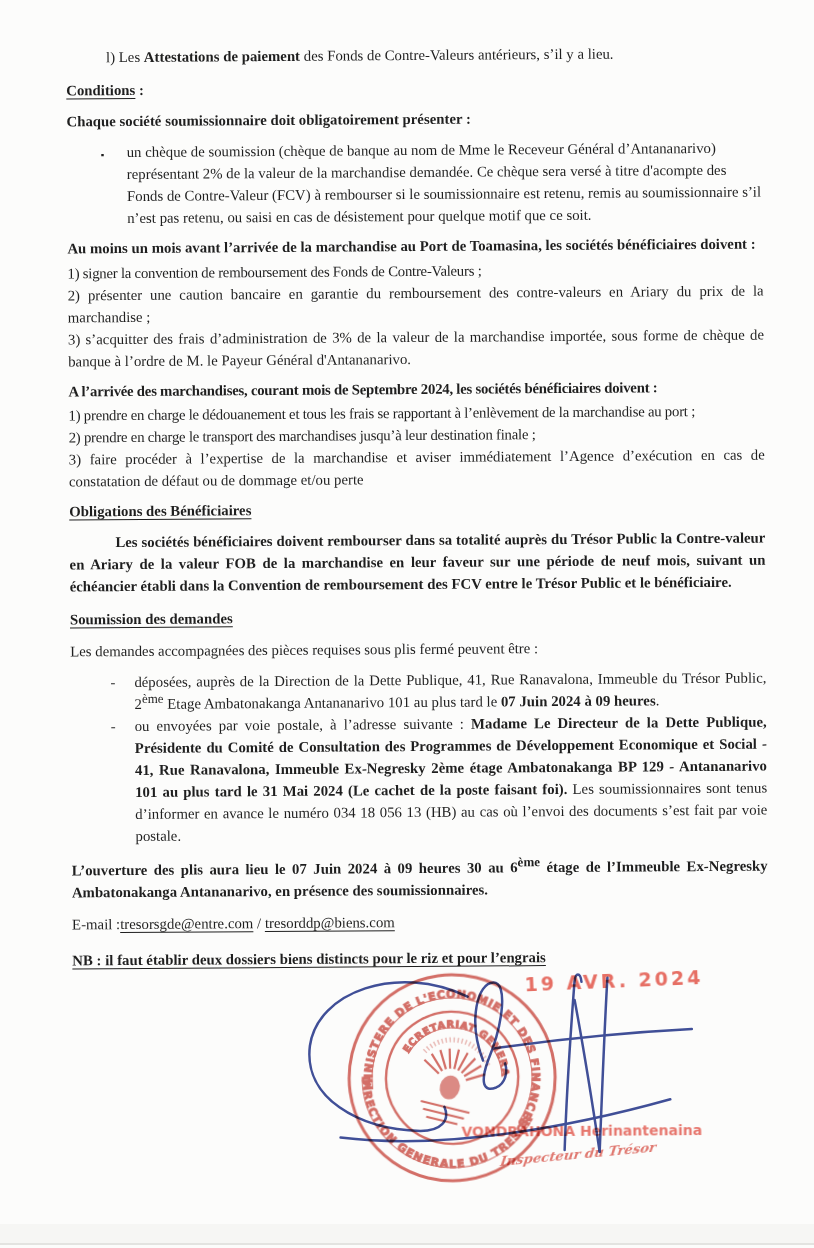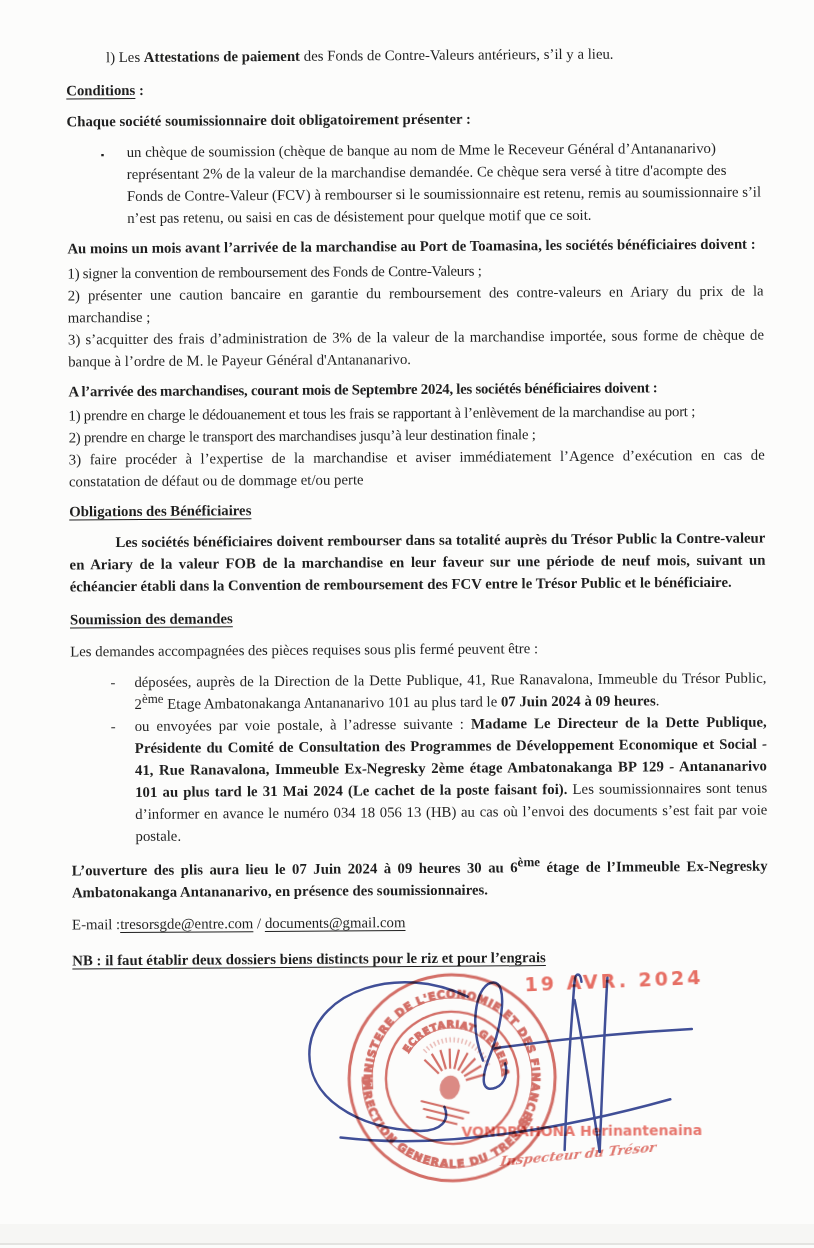--- a/index.html
+++ b/index.html
@@ -117,21 +117,21 @@
       <span class="tx"><span>déposées, auprès de la Direction de la Dette Publique, 41, Rue Ranavalona, Immeuble du Trésor Public, 2</span><sup>ème</sup><span> Etage Ambatonakanga Antananarivo 101 au plus tard le </span><span class="b">07 Juin 2024 à 09 heures</span><span>.</span></span>
     </div>
     <div class="dash">
       <span class="mk">-</span>
       <span class="tx"><span>ou envoyées par voie postale, à l’adresse suivante : </span><span class="b">Madame Le Directeur de la Dette Publique, Présidente du Comité de Consultation des Programmes de Développement Economique et Social - 41, Rue Ranavalona, Immeuble Ex-Negresky 2ème étage Ambatonakanga  BP 129 - Antananarivo 101 au plus tard le 31 Mai 2024 (Le cachet de la poste faisant foi).</span><span> Les soumissionnaires sont tenus d’informer en avance le numéro 034 18 056 13 (HB) au cas où l’envoi des documents s’est fait par voie postale.</span></span>
     </div>
   </div>
 
   <p class="ouverture"><span>L’ouverture des plis aura lieu le 07 Juin 2024 à 09 heures 30 au 6</span><sup>ème</sup><span> étage de l’Immeuble Ex-Negresky Ambatonakanga Antananarivo, en présence des soumissionnaires.</span></p>
 
-  <p class="email-line"><span>E-mail :</span><span class="u">tresorsgde@entre.com</span><span> / </span><span class="u">documents@gmail.com</span></p>
+  <p class="email-line"><span>E-mail :</span><span class="u">tresorsgde@entre.com</span><span> / </span><span class="u">tresorddp@biens.com</span></p>
 
   <p class="nb"><span class="u">NB : il faut établir deux dossiers biens distincts pour le riz et pour l’engrais</span></p>
 
   <div class="stamp-area">
 
     <svg class="round-stamp" viewBox="0 0 222 222">
       <g transform="rotate(14 111 111)" stroke="#c94e45" fill="none">
         <circle cx="111" cy="111" r="103" stroke-width="3"></circle>
         <circle cx="111" cy="111" r="66" stroke-width="2.4"></circle>
         <path id="arcTop" d="M 35.8,138.4 A 80,80 0 1 1 186.2,138.4"></path>

